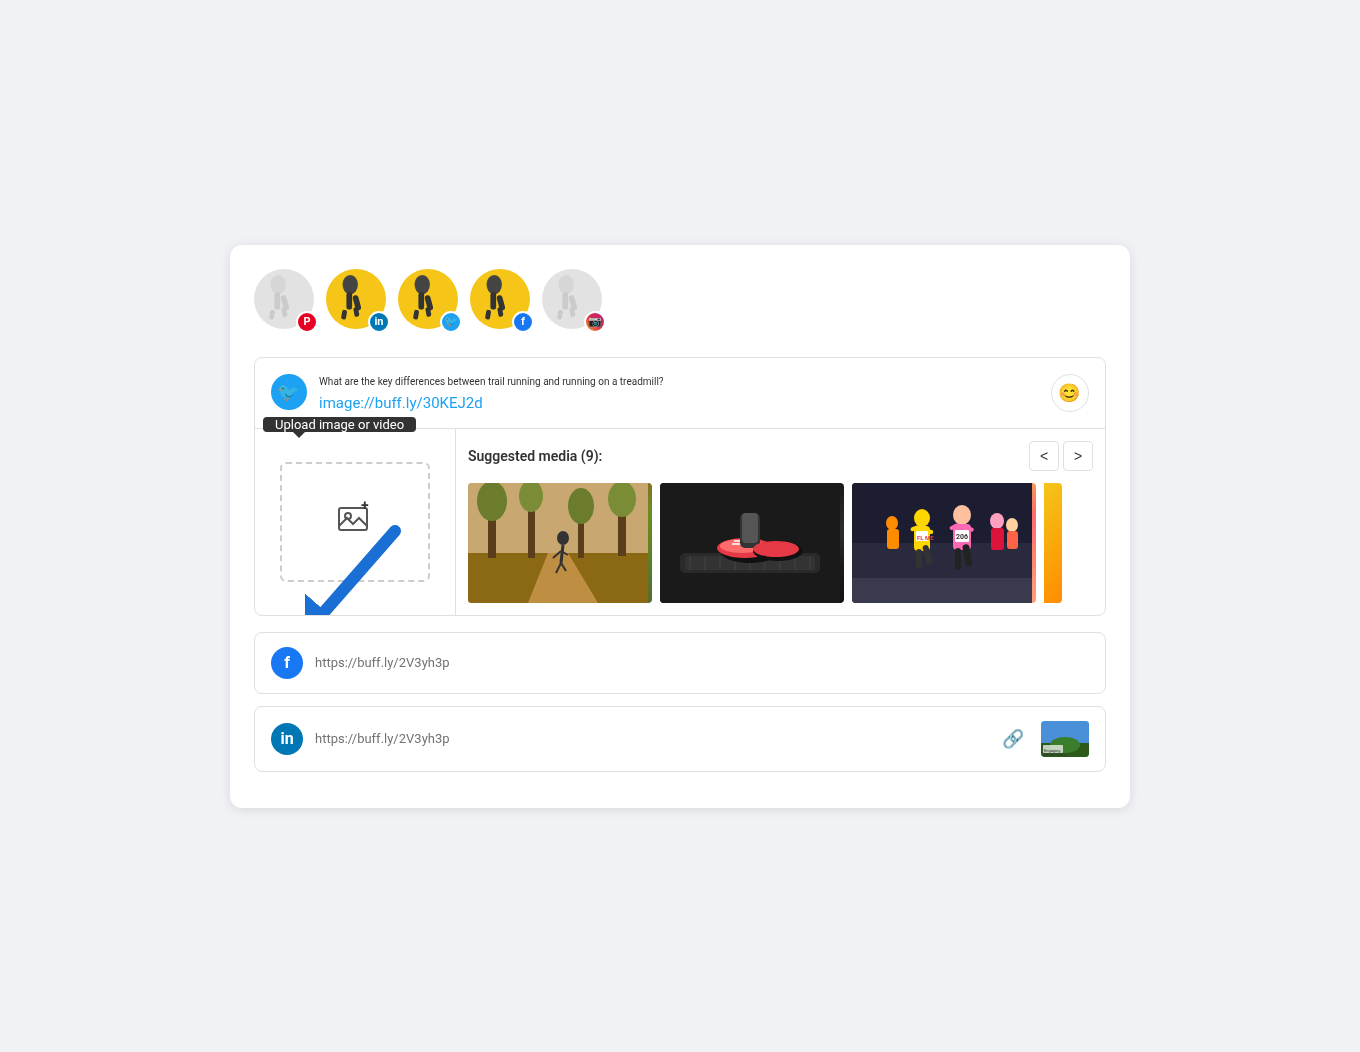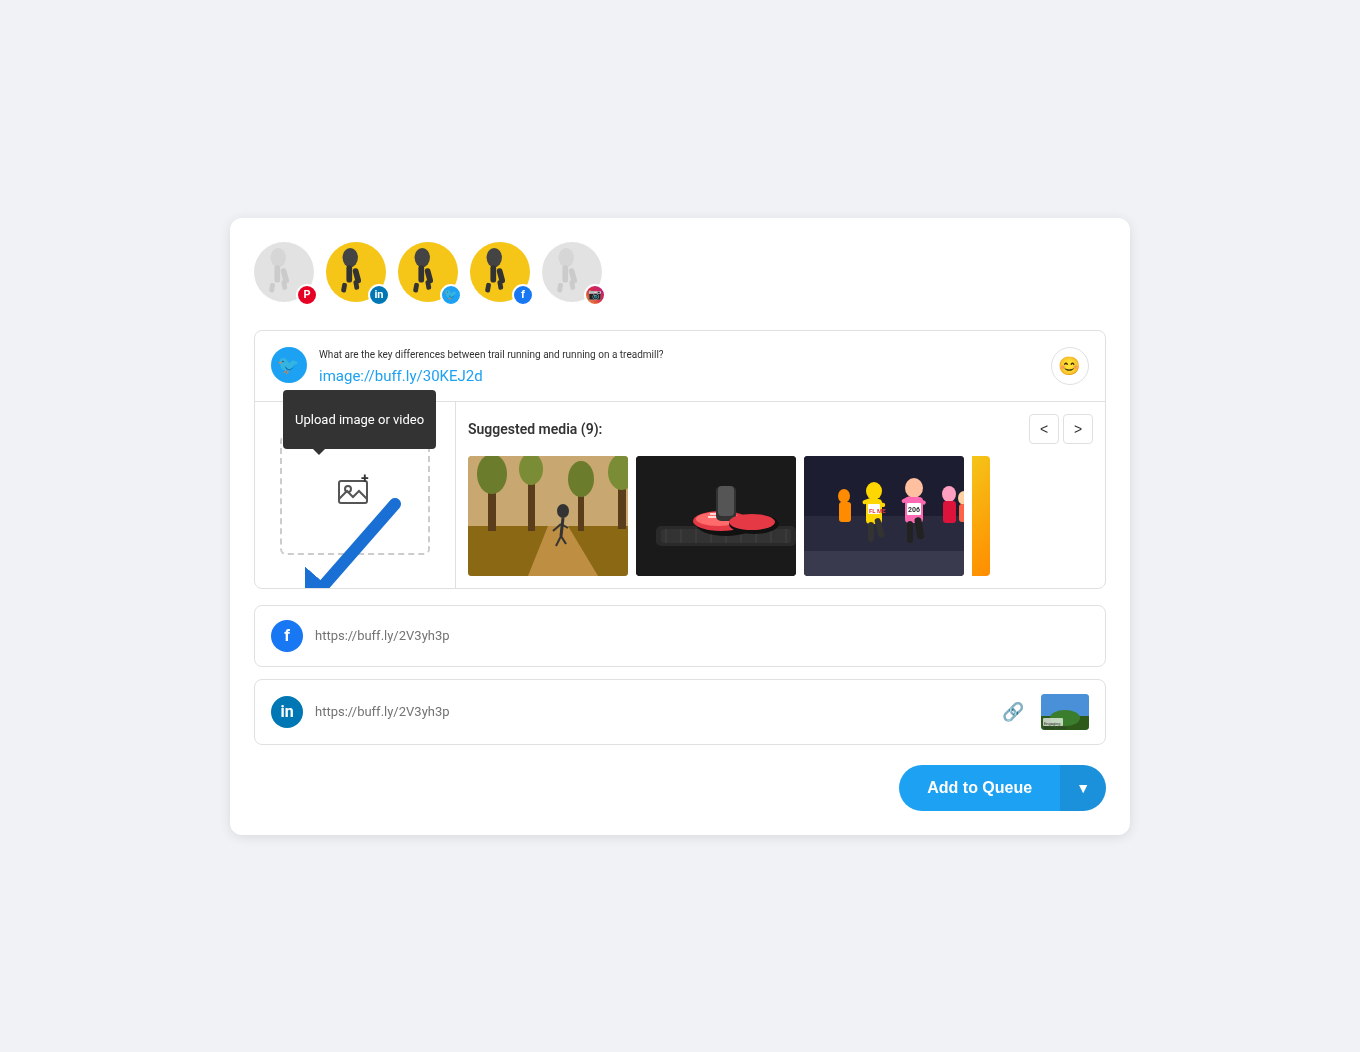--- a/index.html
+++ b/index.html
@@ -161,25 +161,25 @@
       position: relative;
       flex-shrink: 0;
       display: flex;
       flex-direction: column;
       align-items: center;
       justify-content: center;
     }
     .upload-tooltip {
       position: absolute;
       top: -12px;
-      left: 28px;
+      left: 8px;
       background: #333;
       color: white;
       font-size: 13px;
-      padding: 22px 12px;
+      padding: 0 12px;
       border-radius: 4px;
       white-space: nowrap;
       z-index: 10;
     }
     .upload-tooltip::after {
       content: '';
       position: absolute;
       bottom: -6px;
       left: 30px;
       border-left: 6px solid transparent;
@@ -236,21 +236,21 @@
       justify-content: center;
       font-size: 14px;
       color: #333;
     }
     .media-thumbnails {
       display: flex;
       gap: 8px;
       overflow: hidden;
     }
     .media-thumb {
-      width: 160px;
+      width: 184px;
       height: 120px;
       border-radius: 4px;
       overflow: hidden;
       flex-shrink: 0;
       cursor: pointer;
     }
     
     .thumb-trail {
       background: linear-gradient(135deg, #c8a96e 0%, #8b6914 30%, #a0522d 50%, #6b8e23 70%, #556b2f 100%);
       position: relative;
@@ -596,22 +596,14 @@
           <ellipse cx="24" cy="24" rx="15" ry="8" fill="#3a7d2c"></ellipse>
 
           <rect x="2" y="24" width="20" height="8" rx="1" fill="rgba(255,255,255,0.7)"></rect>
           <text x="3" y="31" font-size="4" fill="#333">Engaging</text>
           <text x="3" y="35" font-size="4" fill="#333">Media Video</text>
         </svg>
       </div>
     </div>
   </div>
 
-  <div class="actions-row">
-    <div class="add-to-queue-btn">
-      <button class="btn-main">Add to Queue</button>
-      <button class="btn-dropdown">
-        <span style="font-size:14px;">▼</span>
-      </button>
-    </div>
-  </div>
 
 </div>
 
 </body></html>

